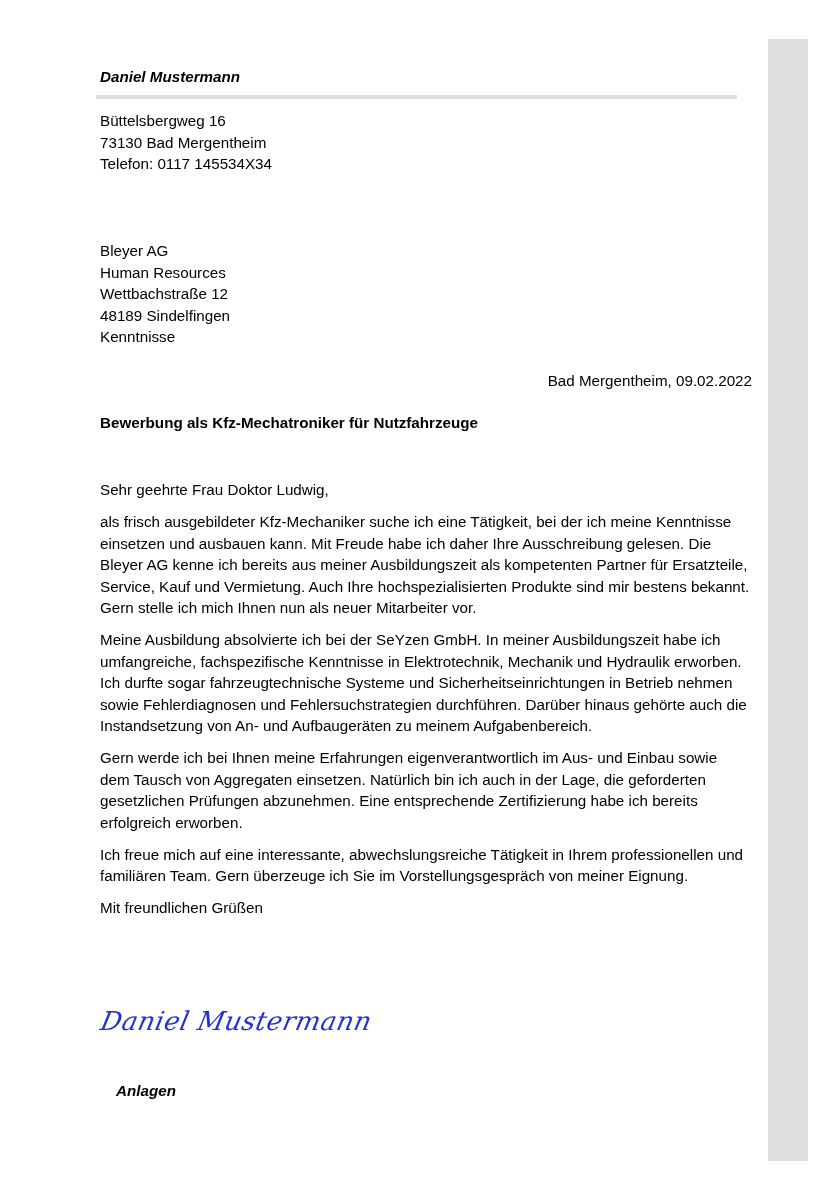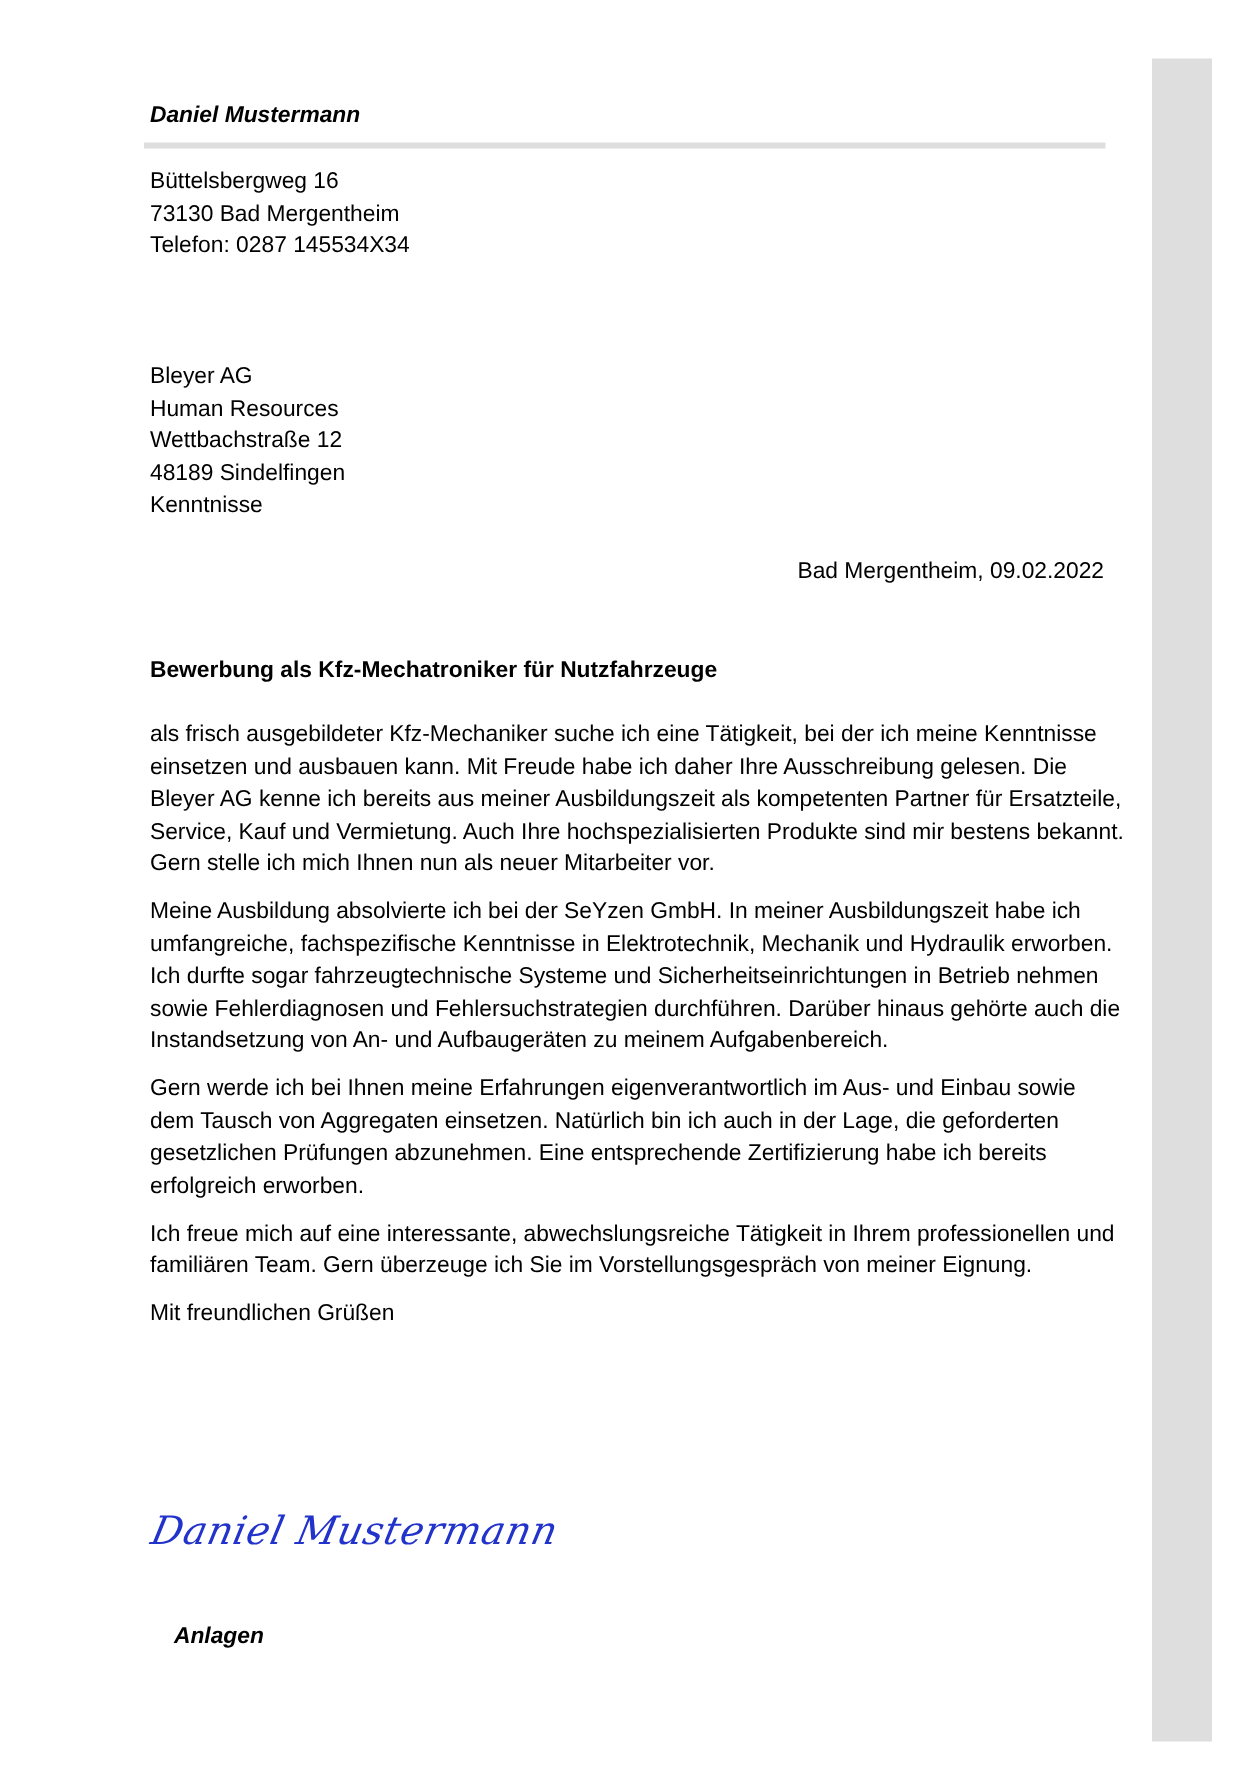--- a/index.html
+++ b/index.html
@@ -13,61 +13,62 @@
     }
     .sender-name {
       position: absolute; left: 100px; top: 68px; font-size: 15.2px; font-weight: bold; font-style: italic;
     }
     .rule {
       position: absolute; left: 96px; top: 95px; width: 641px; height: 4px; background: #dedede;
     }
     .block { position: absolute; left: 100px; line-height: 21.5px; }
     .sender-address { top: 110px; }
     .recipient { top: 240px; }
-    .date-line { position: absolute; right: 104px; top: 370px; line-height: 21.5px; }
+    .date-line { position: absolute; right: 88px; top: 370px; line-height: 21.5px; }
     .subject { top: 412px; }
-    .subject .bold { font-weight: bold; margin-top: 24px; }
+    .subject .bold { font-weight: bold; }
     .body-text { position: absolute; left: 100px; top: 479px; width: 650px; line-height: 21.5px; }
     .body-text p { margin: 0 0 10.5px 0; }
     .signature {
       position: absolute; left: 98px; top: 1006px; font-family: "DejaVu Serif", serif;
       font-style: italic; font-size: 26px; color: #2233cc; letter-spacing: 0.5px;
       transform: skewX(-12deg); transform-origin: left bottom;
     }
     .attachments { position: absolute; left: 116px; top: 1080px; font-weight: bold; line-height: 21.5px; font-style: italic; }
   </style>
 </head>
 <body>
 
 <div class="sidebar"></div>
 
 <div class="sender-name">Daniel Mustermann</div>
 <div class="rule"></div>
 
 <div class="block sender-address">
   <div>Büttelsbergweg 16</div>
   <div>73130 Bad Mergentheim</div>
-  <div>Telefon: 0287 145534X34</div>
+  <div>Telefon: 0117 145534X34</div>
 </div>
 
 <div class="block recipient">
   <div>Bleyer AG</div>
   <div>Human Resources</div>
   <div>Wettbachstraße 12</div>
   <div>48189 Sindelfingen</div>
   <div>Kenntnisse</div>
 </div>
 
 <div class="date-line">Bad Mergentheim, 09.02.2022</div>
 
 <div class="block subject">
   <div class="bold">Bewerbung als Kfz-Mechatroniker für Nutzfahrzeuge</div>
 </div>
 
 <div class="body-text">
+  <p>Sehr geehrte Frau Doktor Ludwig,</p>
   <p>als frisch ausgebildeter Kfz-Mechaniker suche ich eine Tätigkeit, bei der ich meine Kenntnisse einsetzen und ausbauen kann. Mit Freude habe ich daher Ihre Ausschreibung gelesen. Die Bleyer AG kenne ich bereits aus meiner Ausbildungszeit als kompetenten Partner für Ersatzteile, Service, Kauf und Vermietung. Auch Ihre hochspezialisierten Produkte sind mir bestens bekannt. Gern stelle ich mich Ihnen nun als neuer Mitarbeiter vor.</p>
   <p>Meine Ausbildung absolvierte ich bei der SeYzen GmbH. In meiner Ausbildungszeit habe ich umfangreiche, fachspezifische Kenntnisse in Elektrotechnik, Mechanik und Hydraulik erworben. Ich durfte sogar fahrzeugtechnische Systeme und Sicherheitseinrichtungen in Betrieb nehmen sowie Fehlerdiagnosen und Fehlersuchstrategien durchführen. Darüber hinaus gehörte auch die Instandsetzung von An- und Aufbaugeräten zu meinem Aufgabenbereich.</p>
   <p>Gern werde ich bei Ihnen meine Erfahrungen eigenverantwortlich im Aus- und Einbau sowie dem Tausch von Aggregaten einsetzen. Natürlich bin ich auch in der Lage, die geforderten gesetzlichen Prüfungen abzunehmen. Eine entsprechende Zertifizierung habe ich bereits erfolgreich erworben.</p>
   <p>Ich freue mich auf eine interessante, abwechslungsreiche Tätigkeit in Ihrem professionellen und familiären Team. Gern überzeuge ich Sie im Vorstellungsgespräch von meiner Eignung.</p>
   <p>Mit freundlichen Grüßen</p>
 </div>
 
 <div class="signature">Daniel Mustermann</div>
 
 <div class="attachments">Anlagen</div>

